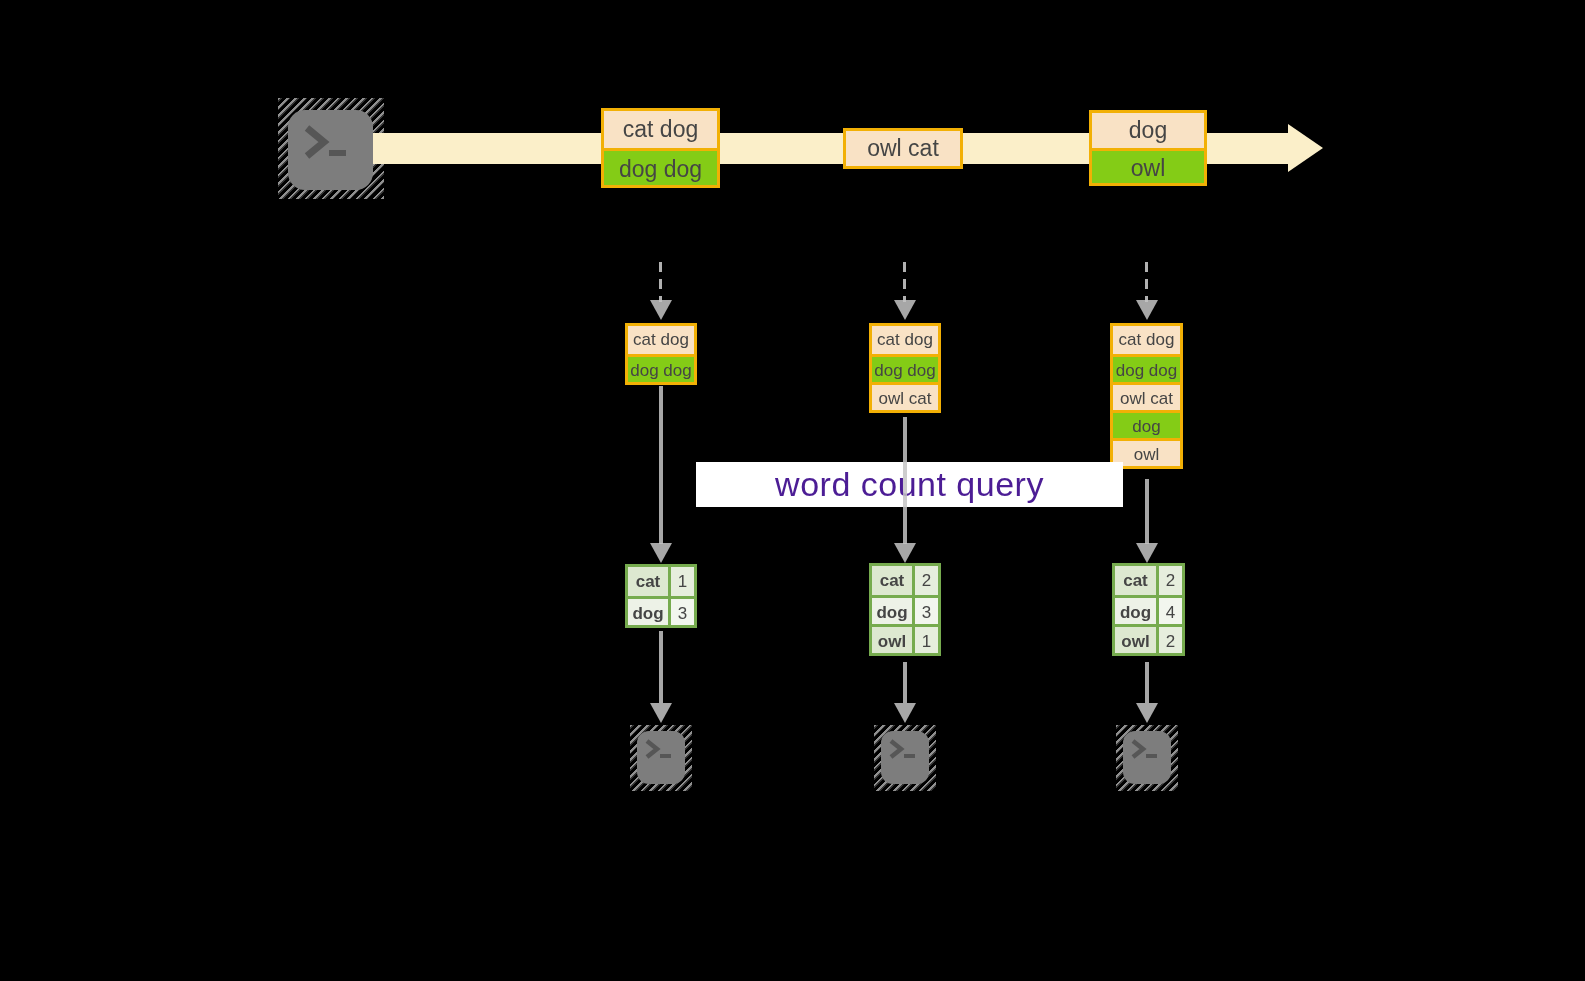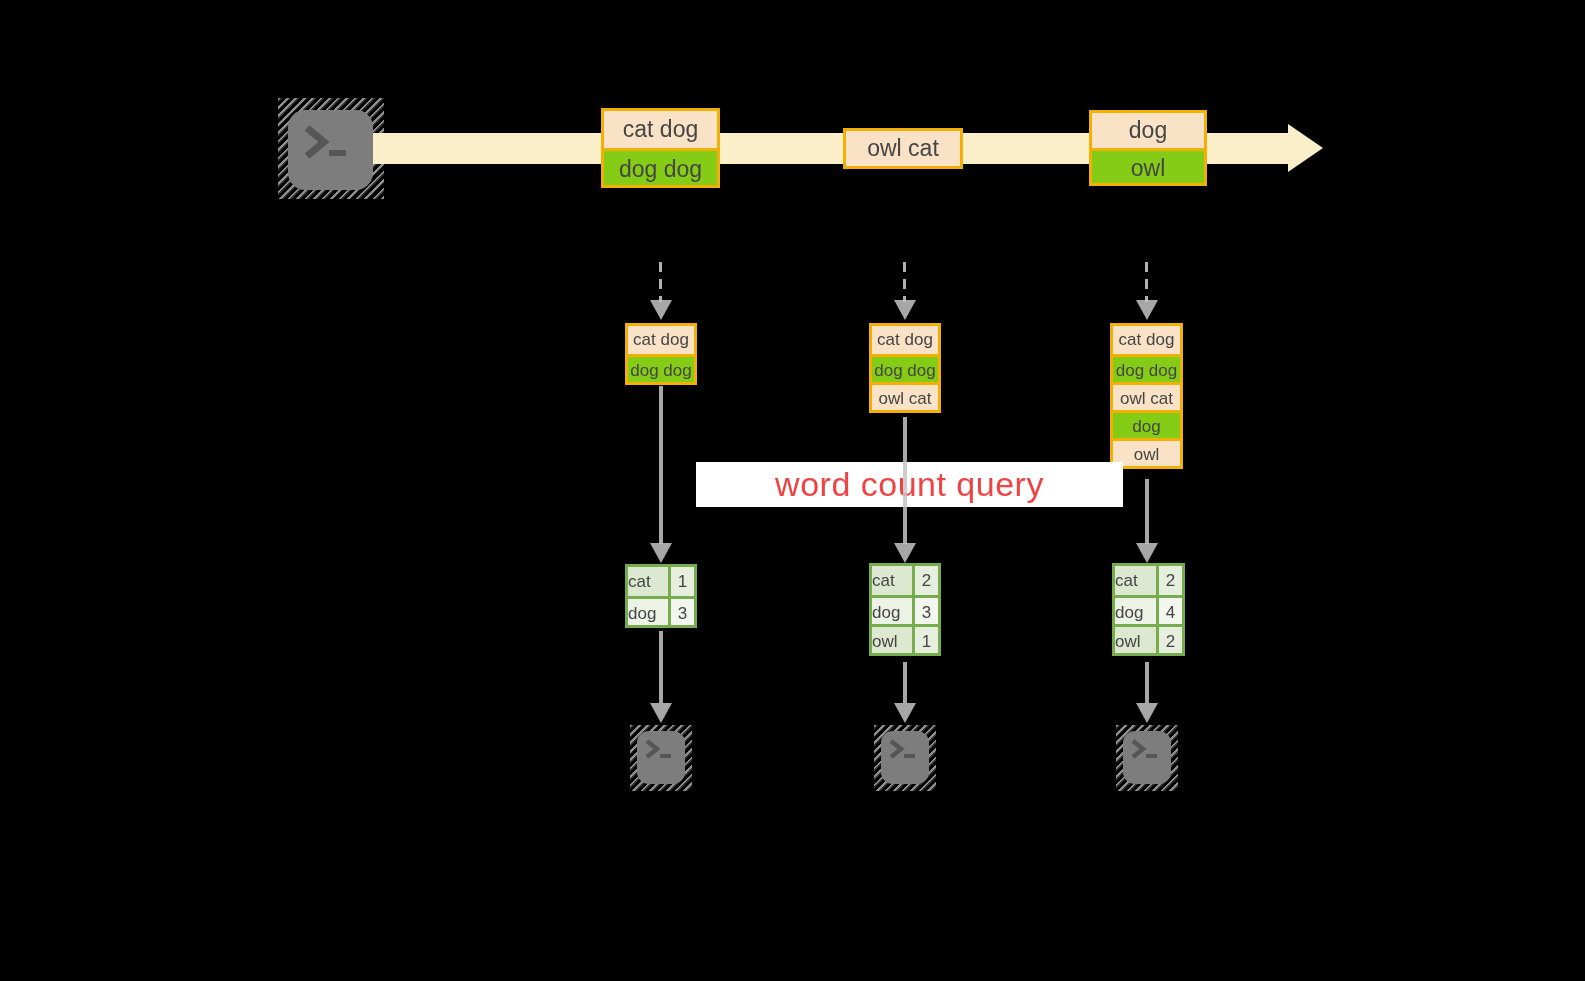--- a/index.html
+++ b/index.html
@@ -28,34 +28,34 @@
   .fill-a{background:#f9e2c5;}
   .fill-b{background:#84cc16;}
   .stream-row{height:37px;line-height:37px;font-size:23px;}
   .stream-row-s{height:35px;line-height:35px;font-size:23px;}
   .stack-row{height:28px;line-height:28px;font-size:17px;}
 
   
   .gtable{border:3px solid #76ab4e;z-index:4;}
   .grow{display:flex;height:29px;line-height:29px;font-size:17px;}
   .grow + .grow{border-top:3px solid #76ab4e;}
-  .gword{flex:1;}
+  .gword{flex:1;text-align:center;font-weight:bold;}
   .gcount{width:26px;text-align:center;border-left:3px solid #76ab4e;}
   .g-dark .gword{background:#dde8d0;}   .g-dark .gcount{background:#e6eedd;}
   .g-light .gword{background:#edf2e7;}  .g-light .gcount{background:#f2f6ee;}
 
   
   .vline{width:4px;background:rgba(196,196,196,.85);z-index:6;}
   .vdash{width:3px;background:repeating-linear-gradient(180deg,rgba(196,196,196,.9) 0 10px,transparent 10px 17px);z-index:6;}
   .head-down{width:0;height:0;border-left:11px solid transparent;border-right:11px solid transparent;border-top:20px solid rgba(196,196,196,.85);z-index:6;}
 
   
   .query-band{
     background:#fff;z-index:5;display:flex;align-items:center;justify-content:center;
-    font-size:34px;font-weight:300;color:#ef4444;letter-spacing:.5px;
+    font-size:34px;font-weight:300;color:#4c1d95;letter-spacing:.5px;
   }
 </style>
 </head>
 <body>
 
 <div class="canvas">
 
   <div class="abs band" style="left:373px;top:133px;width:916px;height:31px;"></div>
   <div class="abs band-head" style="left:1288px;top:124px;"></div>
 

